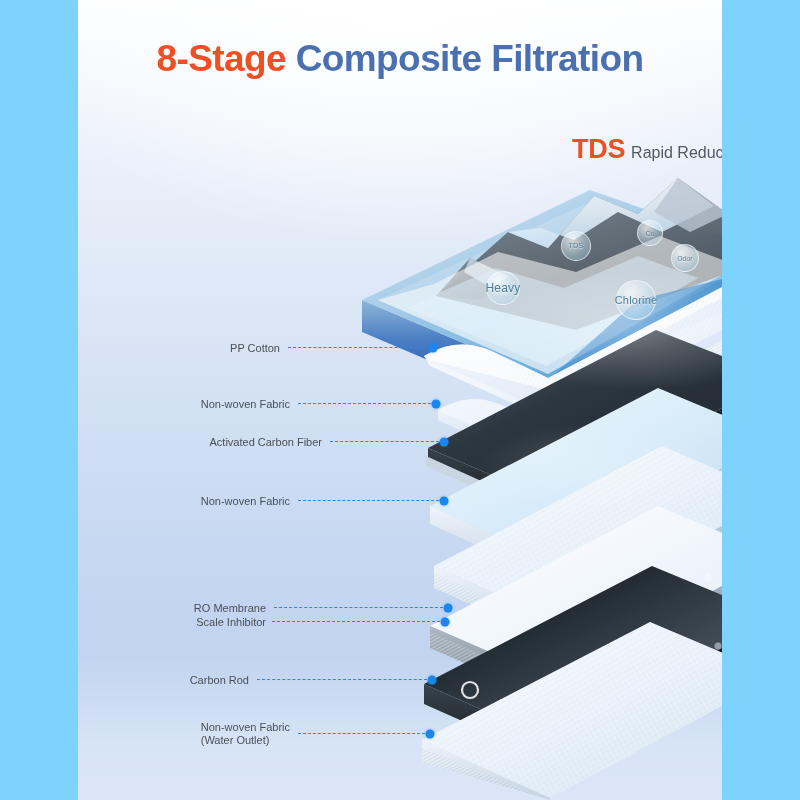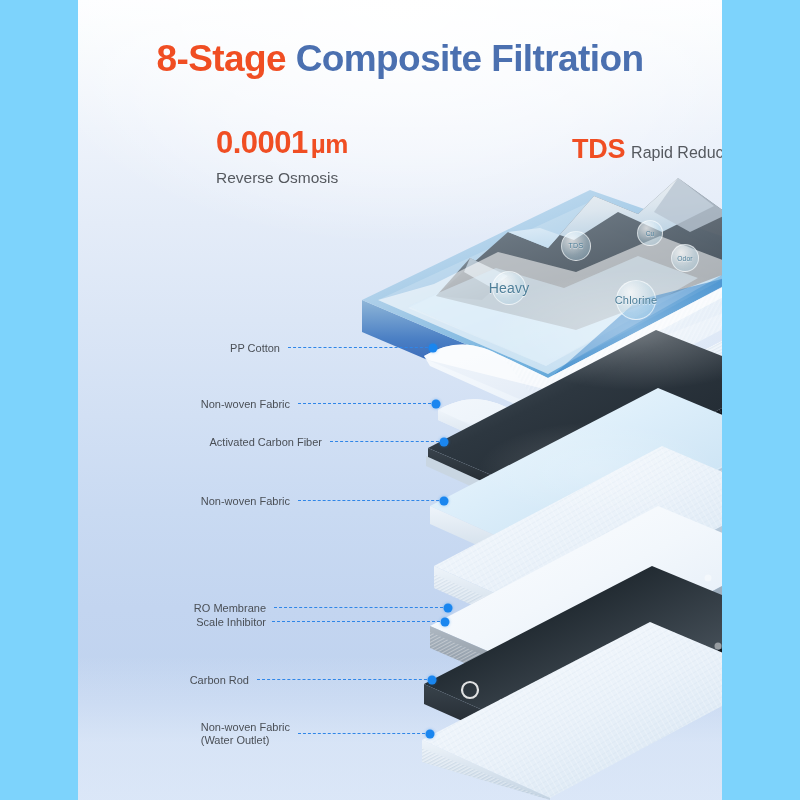--- a/index.html
+++ b/index.html
@@ -94,24 +94,20 @@
 <body>
 
 <div id="canvas">
 
   <div id="panel">
 
     <div id="title">
       <span class="o">8-Stage</span><span>&nbsp;</span><span class="b">Composite Filtration</span>
     </div>
 
-    <div class="stat" id="stat-ro">
-      <div class="big"><span>0.0001</span><span class="unit">µm</span></div>
-      <div class="sub">Reverse Osmosis</div>
-    </div>
 
 
     <div id="tds">
       <span class="k">TDS</span><span class="v">Rapid  Reduce</span>
     </div>
 
     <svg id="stack" viewBox="0 0 644 800" aria-hidden="true">
       <defs>
 
         <linearGradient id="gTopWhite" x1="0" y1="0" x2="1" y2="1">
@@ -309,21 +305,21 @@
     <div id="bubbles" style="position:absolute; left:282px; top:178px; width:420px; height:200px; z-index:30;">
         <div class="bub" style="left: 277px; top: 42px; width: 26px; height: 26px; font-size: 6.5px;">
           <span>Cu</span>
         </div>
         <div class="bub" style="left: 201px; top: 53px; width: 30px; height: 30px; font-size: 7.14286px;">
           <span>TDS</span>
         </div>
         <div class="bub" style="left: 311px; top: 66px; width: 28px; height: 28px; font-size: 6.66667px;">
           <span>Odor</span>
         </div>
-        <div class="bub" style="left: 132px; top: 93px; width: 34px; height: 34px; font-size: 14px;">
+        <div class="bub" style="left: 126px; top: 93px; width: 34px; height: 34px; font-size: 12px;">
           <span>Heavy</span>
         </div>
         <div class="bub" style="left: 256px; top: 102px; width: 40px; height: 40px; font-size: 11px;">
           <span>Chlorine</span>
         </div>
       </div>
 
     <div id="labels">
         <div class="lbl-row" style="left: 0px; top: 338px; width: 644px; height: 20px;">
           <div class="txt" style="right: 442px;">

